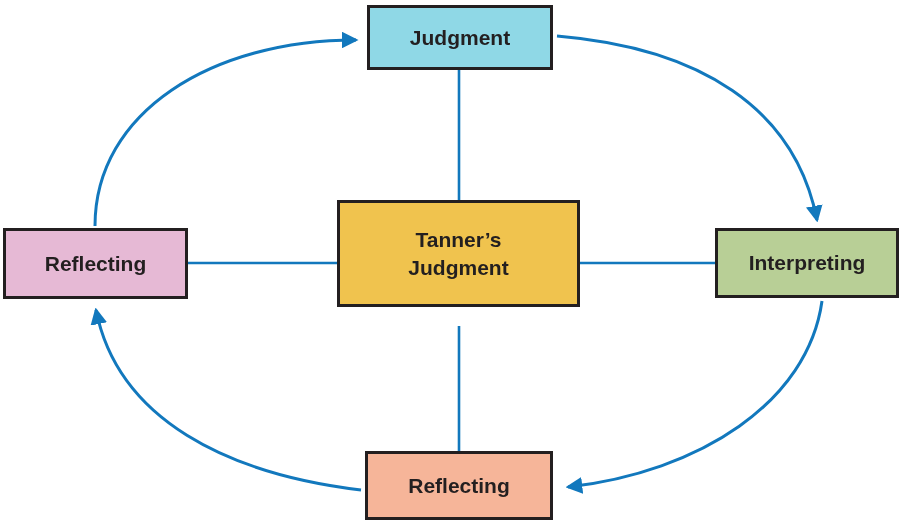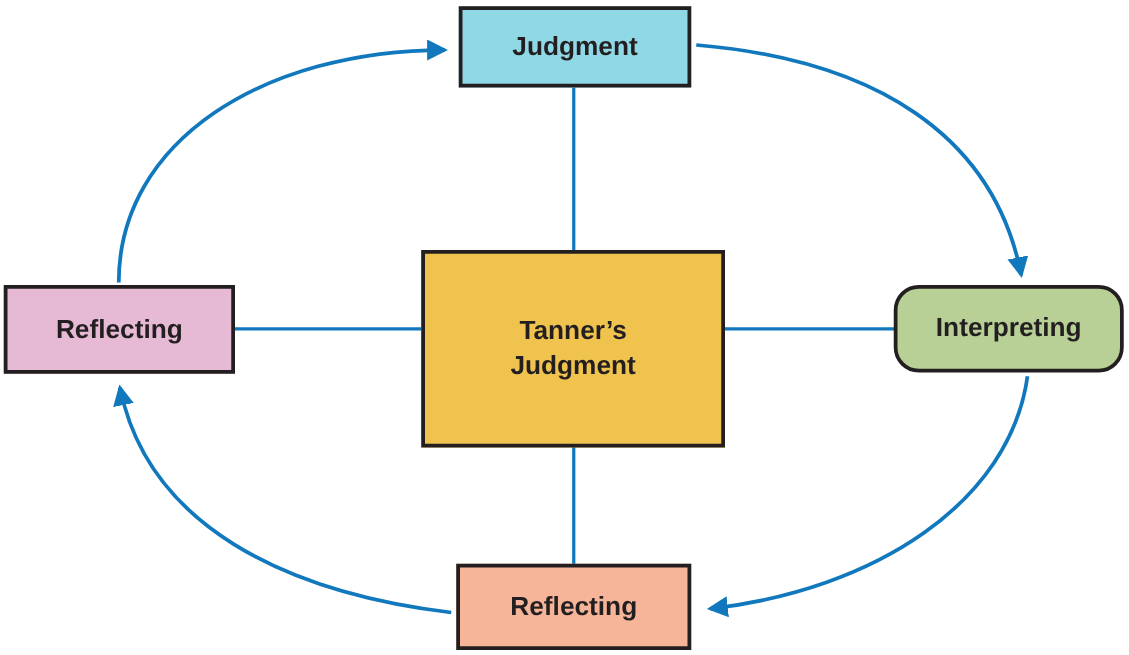--- a/index.html
+++ b/index.html
@@ -26,25 +26,25 @@
   .arrows-layer line.connector{
     stroke:var(--arrow);stroke-width:2.6;
   }
   .node{
     position:absolute;border:3px solid var(--border);
     display:flex;align-items:center;justify-content:center;
     color:var(--text);font-weight:700;font-size:21px;
     text-align:center;
   }
   .node-noticing   {left:367px;top:5px;  width:186px;height:65px;}
-  .node-interpreting{left:715px;top:228px;width:184px;height:70px;border-radius:20px;}
+  .node-interpreting{left:715px;top:228px;width:184px;height:70px;}
   .node-responding {left:365px;top:451px;width:188px;height:69px;}
   .node-reflecting {left:3px;  top:228px;width:185px;height:71px;}
   .node-center{
-    left:337px;top:200px;width:243px;height:158px;
+    left:337px;top:200px;width:243px;height:107px;
     flex-direction:column;line-height:1.32;font-size:21px;
   }
 </style>
 </head>
 <body>
 
 <div class="canvas">
 
   <svg class="arrows-layer" width="903" height="524" viewBox="0 0 903 524" aria-hidden="true">
     <defs>

